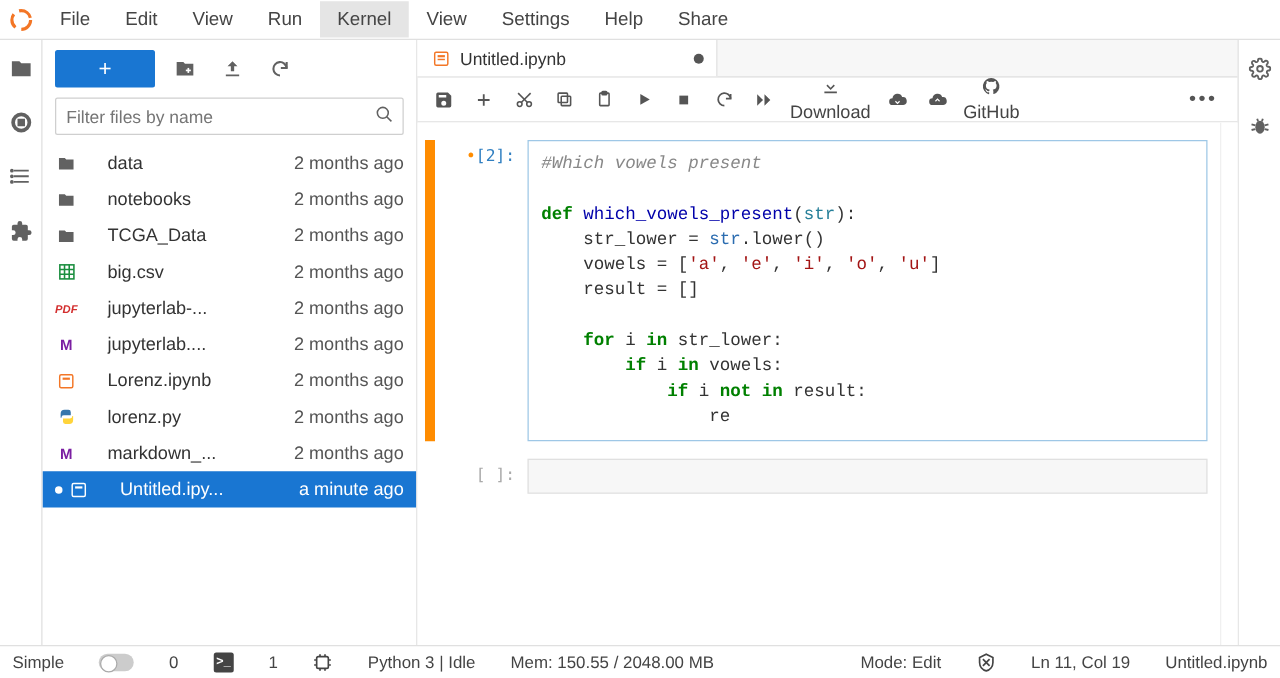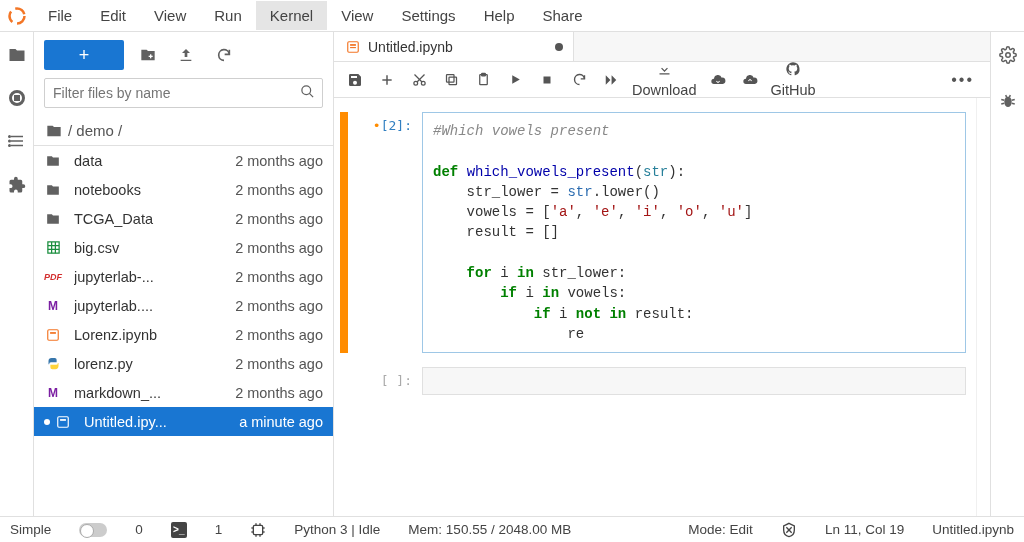--- a/index.html
+++ b/index.html
@@ -31,21 +31,21 @@
   .fb-filter input { width:100%; padding:6px 28px 6px 8px; border:1px solid #cfcfcf; border-radius:2px; font-size:14px; color:#555; }
   .fb-filter .search-icon { position:absolute; right:8px; top:6px; color:#616161; }
   .fb-crumb { padding: 6px 12px; border-bottom:1px solid #e0e0e0; display:flex; align-items:center; gap:6px; color:#555; font-size:15px;}
   .fb-header { display:flex; border-bottom:1px solid #e0e0e0; font-size:14px; font-weight:600; color:#333; }
   .fb-header .col-name { flex:1; padding:6px 10px; display:flex; align-items:center; gap:4px; }
   .fb-header .col-mod { width:130px; padding:6px 10px 6px 0; text-align:right; }
   .fb-list { flex:1; overflow-y:auto; }
   .fb-row { display:flex; align-items:center; height:29px; padding: 0 10px; cursor:pointer; font-size:14.5px; }
   .fb-row.selected { background:#1976d2; color:#fff; }
   .fb-row .dot { width:6px; height:6px; border-radius:50%; background:#fff; margin-right:4px; }
-  .fb-row .ficon { width:18px; margin-right:12px; display:inline-flex; align-items:flex-end; justify-content:center; }
+  .fb-row .ficon { width:18px; margin-right:24px; display:inline-flex; align-items:flex-end; justify-content:center; }
   .fb-row .fname { flex:1; white-space:nowrap; overflow:hidden; text-overflow:ellipsis; }
   .fb-row .fmod { width:120px; text-align:right; color:#555; }
   .fb-row.selected .fmod { color:#fff; }
 
   
   .rail-right { width: 34px; border-left:1px solid #e0e0e0; display:flex; flex-direction:column; align-items:center; padding-top:14px; gap:28px; }
   .rail-right .ri { color:#616161; cursor:pointer; }
 
   
   .nb { flex:1; display:flex; flex-direction:column; min-width:0; }
@@ -163,26 +163,20 @@
         </div>
       </div>
       <div class="fb-filter">
         <input type="text" placeholder="Filter files by name" style="">
         <span class="search-icon">
           <svg width="15" height="15" viewBox="0 0 24 24" fill="none" stroke="#616161" stroke-width="2">
               <circle cx="10" cy="10" r="7"></circle>
               <line x1="21" y1="21" x2="15" y2="15"></line>
             </svg>
         </span>
-      </div>
-      <div class="fb-crumb">
-        <svg width="16" height="16" viewBox="0 0 24 24" fill="#616161">
-            <path d="M10 4H2v16h20V6H12l-2-2z"></path>
-          </svg>
-        <span>/ demo /</span>
       </div>
       <div class="fb-list" id="fb-list">
           <div class="fb-row">
             <span class="ficon">
               <svg width="16" height="14" viewBox="0 0 24 24" fill="#616161">
                 <path d="M10 4H2v16h20V6H12l-2-2z"></path>
               </svg>
             </span>
             <span class="fname">data</span>
             <span class="fmod">2 months ago</span>

